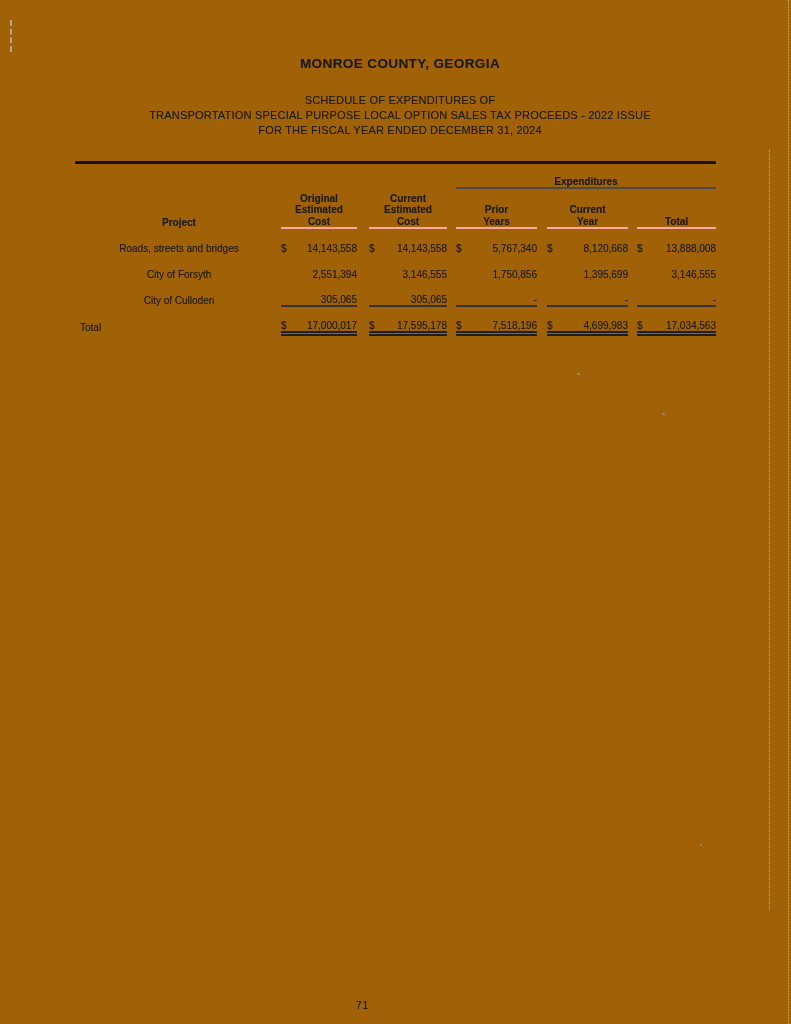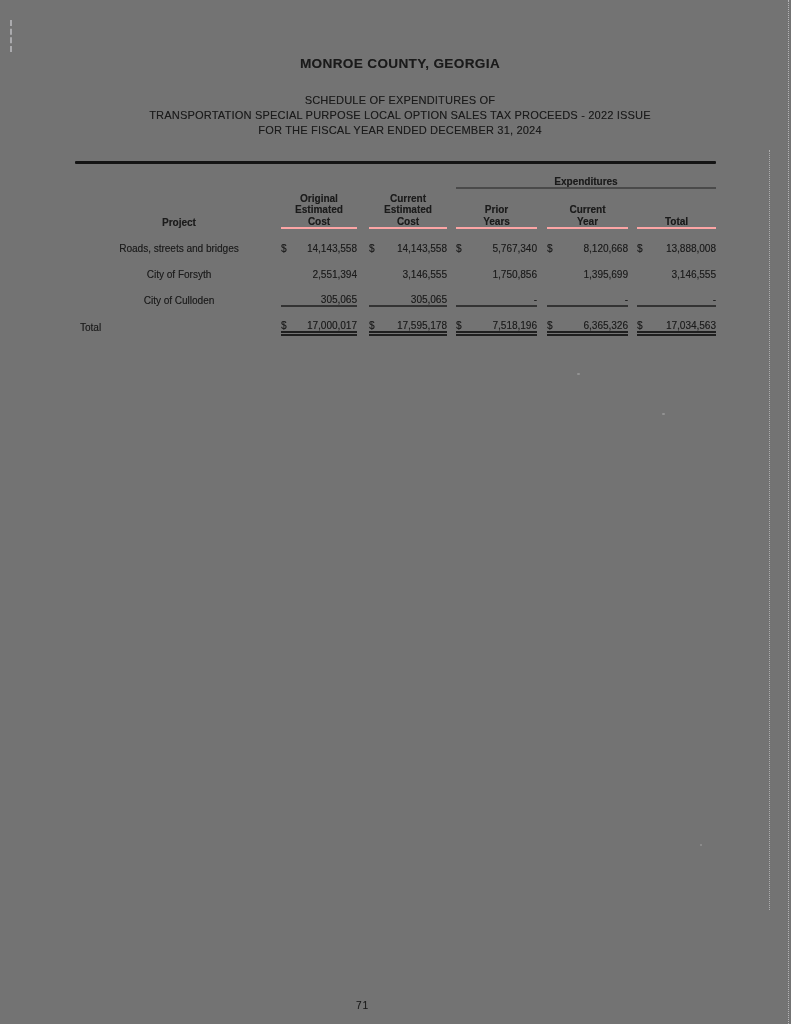--- a/index.html
+++ b/index.html
@@ -1,19 +1,19 @@
 <!DOCTYPE html>
 <html><head>
 <meta charset="utf-8">
 <style>
   html,body{margin:0;padding:0;background:#ffffff;}
   .page{
     position:relative;
     width:791px;height:1024px;
-    background:#737373;
+    background:#a16207;
     font-family:"Liberation Sans","DejaVu Sans",sans-serif;
     color:#1a1a1a;
     overflow:hidden;
     text-shadow:0.2px 0.2px 0.35px rgba(20,20,20,0.4);
   }
   
   .title-block{position:absolute;left:75px;top:56px;width:650px;text-align:center;}
   .t-org{font-size:13.5px;font-weight:700;letter-spacing:0.4px;}
   .t-sub{margin-top:22px;font-size:11px;font-weight:400;letter-spacing:0.2px;line-height:15px;}
   .rule{position:absolute;left:75px;top:161px;width:641px;height:3px;background:#141414;border-radius:1px;}
@@ -263,21 +263,21 @@
       <td class="m uu">
             <div class="mw">
               <span class="ds">$</span>
               <span class="amt">7,518,196</span>
             </div>
           </td>
       <td></td>
       <td class="m uu">
             <div class="mw">
               <span class="ds">$</span>
-              <span class="amt">6,365,326</span>
+              <span class="amt">4,699,983</span>
             </div>
           </td>
       <td></td>
       <td class="m uu">
             <div class="mw">
               <span class="ds">$</span>
               <span class="amt">17,034,563</span>
             </div>
           </td>
     </tr>

